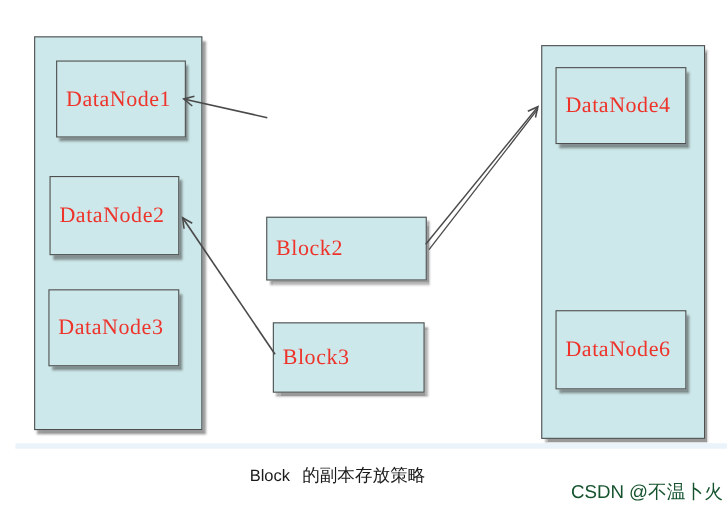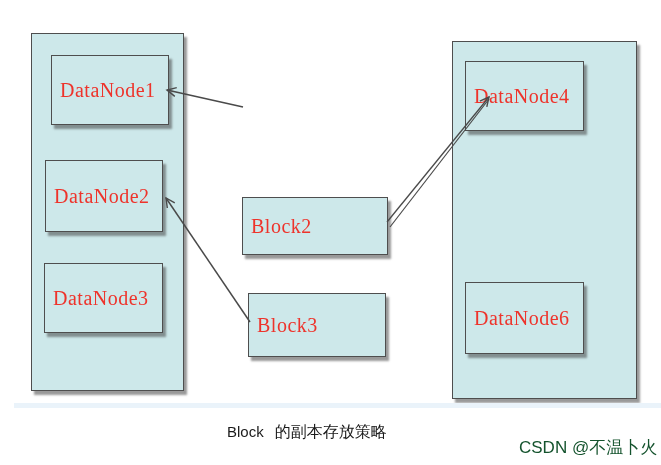--- a/index.html
+++ b/index.html
@@ -76,21 +76,21 @@
       <span class="red-label">DataNode1</span>
     </div>
     <div class="node" style="left:13px;top:126px;width:118px;height:72px;">
       <span class="red-label">DataNode2</span>
     </div>
     <div class="node" style="left:12px;top:229px;width:119px;height:70px;">
       <span class="red-label">DataNode3</span>
     </div>
   </div>
 
-  <div class="rack" style="left:452px;top:41px;width:147px;height:356px;padding-left:36px;">
+  <div class="rack" style="left:492px;top:41px;width:147px;height:356px;">
     <div class="node" style="left:12px;top:19px;width:119px;height:70px;">
       <span class="red-label">DataNode4</span>
     </div>
     <div class="node" style="left:12px;top:240px;width:119px;height:72px;">
       <span class="red-label">DataNode6</span>
     </div>
   </div>
 
   <div class="block" style="left:242px;top:197px;width:146px;height:58px;">
     <span class="red-label">Block2</span>

